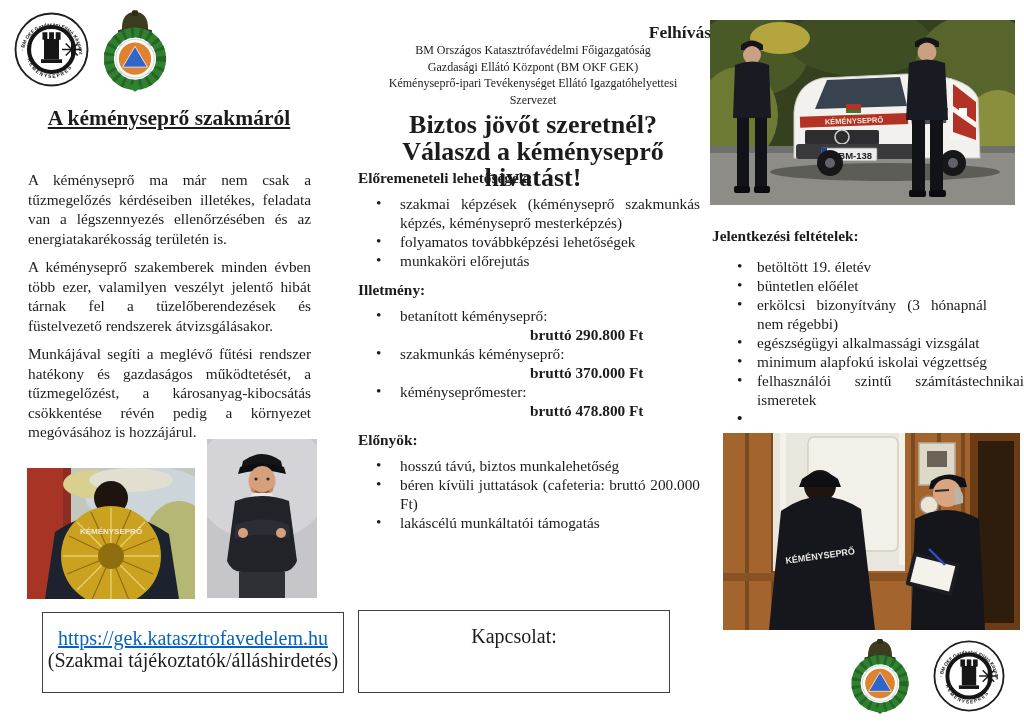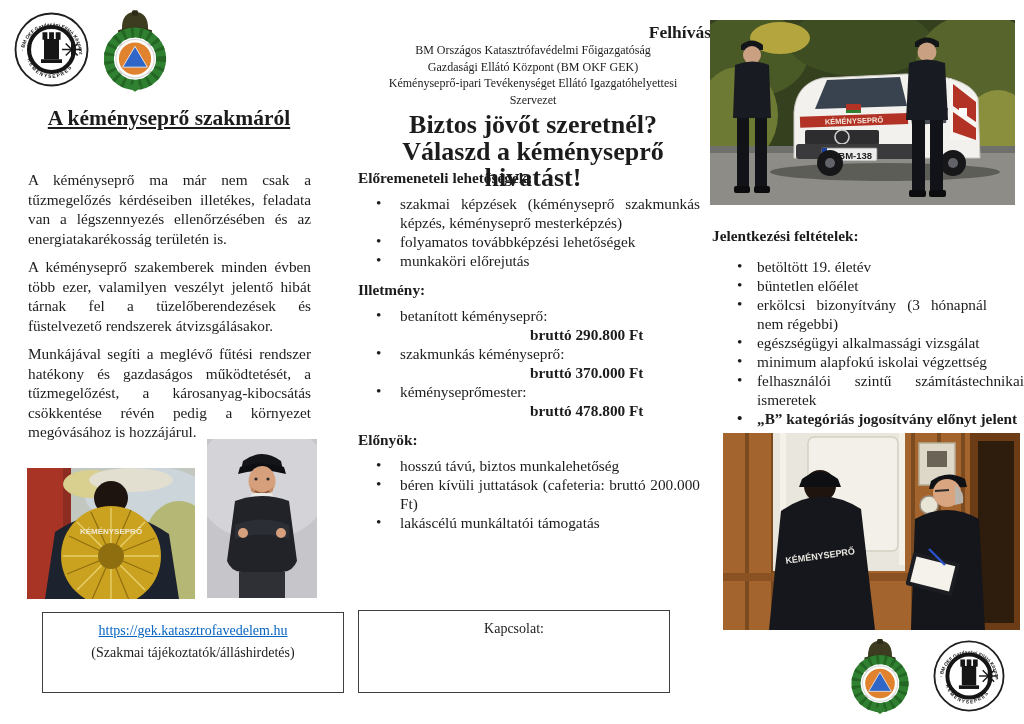--- a/index.html
+++ b/index.html
@@ -19,21 +19,21 @@
   ul.blist{list-style:none;margin:7px 0 0 0;padding:0;}
   ul.blist li{position:relative;padding-left:42px;font-size:15.3px;line-height:19px;text-align:justify;}
   ul.blist li .blt{position:absolute;left:18px;top:-1px;}
   .salval{font-weight:bold;font-size:15.3px;line-height:19px;padding-left:172px;}
   
   .req ul.blist li{padding-left:45px;}
   .req ul.blist li .blt{left:25px;}
   li.boldreq{font-weight:bold;}
   
   .boxframe{border:1.3px solid #3f3f3f;box-sizing:border-box;text-align:center;
-            font-size:14px;line-height:21.5px;padding-top:7px;}
+            font-size:20px;line-height:21.5px;padding-top:15px;}
   a.link{color:#0563c1;text-decoration:underline;cursor:pointer;}
   .photo{position:absolute;overflow:hidden;}
   .photo svg{display:block;}
   svg text{font-family:"Liberation Sans",sans-serif;}
 </style>
 </head>
 <body>
 
 <div class="page">
 
@@ -259,21 +259,21 @@
 
   <div class="abs req" style="left:712px;top:226px;width:312px;">
     <h3 class="sec first">Jelentkezési feltételek:</h3>
     <ul class="blist" style="margin-top:12px;">
       <li><span class="blt">•</span><span>betöltött 19. életév</span></li>
       <li><span class="blt">•</span><span>büntetlen előélet</span></li>
       <li style="width:230px;"><span class="blt">•</span><span>erkölcsi bizonyítvány (3 hónapnál nem régebbi)</span></li>
       <li><span class="blt">•</span><span>egészségügyi alkalmassági vizsgálat</span></li>
       <li><span class="blt">•</span><span>minimum alapfokú iskolai végzettség</span></li>
       <li><span class="blt">•</span><span>felhasználói szintű számítástechnikai ismeretek</span></li>
-      <li class="boldreq"><span class="blt">•</span><span>„B” kategóriás jogosítvány előnyt jelent</span></li>
+      <li class="boldreq"><span class="blt">•</span></li>
     </ul>
   </div>
 
   <div class="photo" style="left:723px;top:433px;width:297px;height:197px;">
     <svg viewBox="0 0 297 197" width="297" height="197">
       <rect width="297" height="197" fill="#a4642e"></rect>
       <g fill="#7c4a1f">
         <rect x="22" width="4" height="197"></rect>
           <rect x="48" width="4" height="197"></rect>
         <rect x="188" width="4" height="197"></rect>

